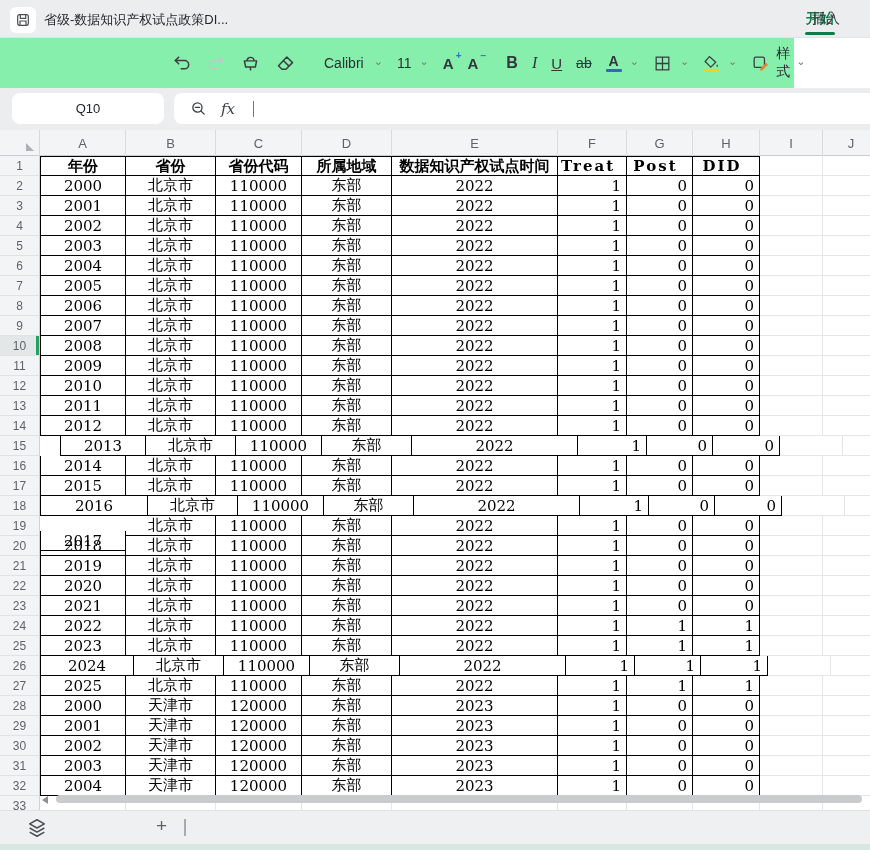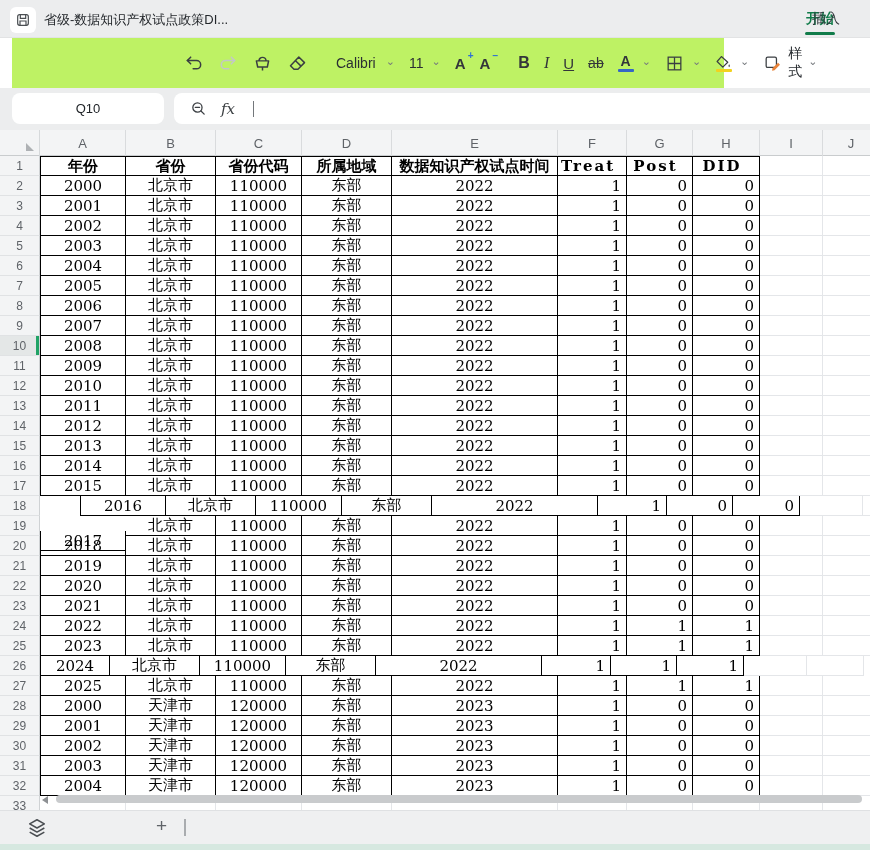--- a/index.html
+++ b/index.html
@@ -23,22 +23,22 @@
     position:absolute; left:44px; top:11px; font-size:13px; color:#23272b;
   }
   .rtab { position:absolute; top:10px; font-size:14px; color:#33383d; cursor:pointer; }
   .rtab.active { color:var(--accent); font-weight:bold; }
   .rtab.active .tab-underline {
     position:absolute; left:-1px; right:-1px; bottom:-7px; height:3px;
     background:var(--accent); border-radius:2px;
   }
   
   .toolbar {
-    position:absolute; left:0; top:38px; width:712px; height:50px;
-    background:#bef264; display:flex; align-items:center; padding-left:172px; gap:14px;margin-left:12px;
+    position:absolute; left:0; top:38px; width:794px; height:50px;
+    background:#86efac; display:flex; align-items:center; padding-left:172px; gap:14px;
   }
   .tbtn { display:flex; align-items:center; justify-content:center; cursor:pointer; color:#33363a; }
   .tdivider { width:1px; height:22px; background:#dcdee0; }
   .tool-label { font-size:14px; color:#2b2f33; }
   .font-name-btn { display:flex; align-items:center; gap:10px; width:72px; cursor:pointer; }
   .font-size-btn { display:flex; align-items:center; gap:8px; cursor:pointer; }
   .chev { font-size:11px; color:#75797d; line-height:1; transform:translateY(-2px); }
   .bold-b { font-weight:bold; font-size:16px; }
   .ital-i { font-style:italic; font-family:"Liberation Serif",serif; font-size:16px; }
   .und-u { font-size:15px; text-decoration:underline; }
@@ -459,21 +459,21 @@
           <div class="cell tb ctr" style="width: 90px;">东部</div>
           <div class="cell tb ctr" style="width: 166px;">2022</div>
           <div class="cell tb rgt" style="width: 69px;">1</div>
           <div class="cell tb rgt" style="width: 66px;">0</div>
           <div class="cell tb rgt" style="width: 67px;">0</div>
           <div class="cell lite" style="width: 63px;"></div>
           <div class="cell lite" style="width: 57px;"></div>
         </div>
         <div class="grid-row">
           <div class="row-hdr">15</div>
-          <div class="cell tb first ctr" style="width: 86px;">2013</div>
+          <div class="cell tb first ctr" style="width: 86px; margin-left: 20px;">2013</div>
           <div class="cell tb ctr" style="width: 90px;">北京市</div>
           <div class="cell tb ctr" style="width: 86px;">110000</div>
           <div class="cell tb ctr" style="width: 90px;">东部</div>
           <div class="cell tb ctr" style="width: 166px;">2022</div>
           <div class="cell tb rgt" style="width: 69px;">1</div>
           <div class="cell tb rgt" style="width: 66px;">0</div>
           <div class="cell tb rgt" style="width: 67px;">0</div>
           <div class="cell lite" style="width: 63px;"></div>
           <div class="cell lite" style="width: 57px;"></div>
         </div>
@@ -498,21 +498,21 @@
           <div class="cell tb ctr" style="width: 90px;">东部</div>
           <div class="cell tb ctr" style="width: 166px;">2022</div>
           <div class="cell tb rgt" style="width: 69px;">1</div>
           <div class="cell tb rgt" style="width: 66px;">0</div>
           <div class="cell tb rgt" style="width: 67px;">0</div>
           <div class="cell lite" style="width: 63px;"></div>
           <div class="cell lite" style="width: 57px;"></div>
         </div>
         <div class="grid-row">
           <div class="row-hdr">18</div>
-          <div class="cell tb first ctr" style="width: 86px; margin-left: 40px;">2016</div>
+          <div class="cell tb first ctr" style="width: 108px;">2016</div>
           <div class="cell tb ctr" style="width: 90px;">北京市</div>
           <div class="cell tb ctr" style="width: 86px;">110000</div>
           <div class="cell tb ctr" style="width: 90px;">东部</div>
           <div class="cell tb ctr" style="width: 166px;">2022</div>
           <div class="cell tb rgt" style="width: 69px;">1</div>
           <div class="cell tb rgt" style="width: 66px;">0</div>
           <div class="cell tb rgt" style="width: 67px;">0</div>
           <div class="cell lite" style="width: 63px;"></div>
           <div class="cell lite" style="width: 57px;"></div>
         </div>
@@ -602,21 +602,21 @@
           <div class="cell tb ctr" style="width: 90px;">东部</div>
           <div class="cell tb ctr" style="width: 166px;">2022</div>
           <div class="cell tb rgt" style="width: 69px;">1</div>
           <div class="cell tb rgt" style="width: 66px;">1</div>
           <div class="cell tb rgt" style="width: 67px;">1</div>
           <div class="cell lite" style="width: 63px;"></div>
           <div class="cell lite" style="width: 57px;"></div>
         </div>
         <div class="grid-row">
           <div class="row-hdr">26</div>
-          <div class="cell tb first ctr" style="width: 70px;">2024</div>
+          <div class="cell tb first ctr" style="width: 94px;">2024</div>
           <div class="cell tb ctr" style="width: 90px;">北京市</div>
           <div class="cell tb ctr" style="width: 86px;">110000</div>
           <div class="cell tb ctr" style="width: 90px;">东部</div>
           <div class="cell tb ctr" style="width: 166px;">2022</div>
           <div class="cell tb rgt" style="width: 69px;">1</div>
           <div class="cell tb rgt" style="width: 66px;">1</div>
           <div class="cell tb rgt" style="width: 67px;">1</div>
           <div class="cell lite" style="width: 63px;"></div>
           <div class="cell lite" style="width: 57px;"></div>
         </div>

